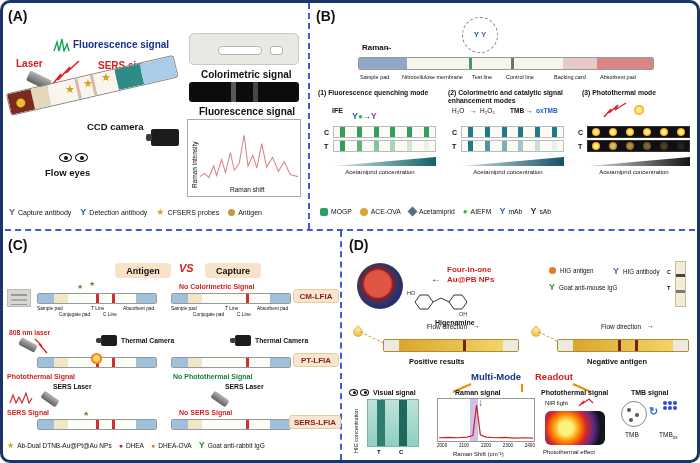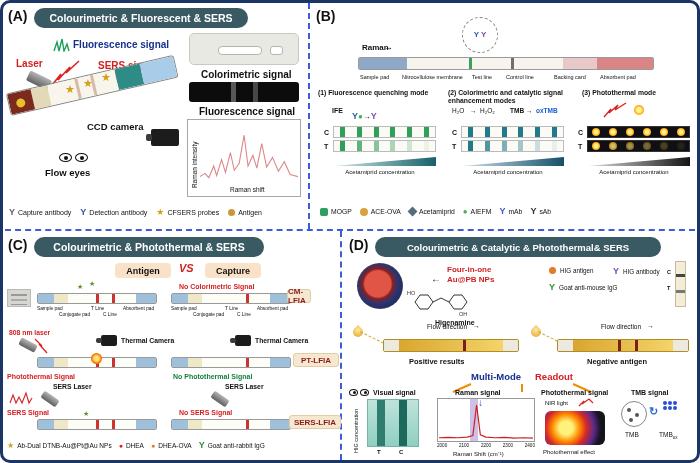--- a/index.html
+++ b/index.html
@@ -58,21 +58,20 @@
 </head>
 <body>
 
 <div class="fig">
   <div class="hr"></div>
   <div class="v1"></div>
   <div class="v2"></div>
 
   <div class="panel" style="left:0;top:0;width:305px;height:226px">
     <div class="abs tag" style="left:5px;top:5px">(A)</div>
-    <div class="banner" style="left:31px;top:5px;width:214px;height:20px">Colourimetric &amp; Fluorescent &amp; SERS</div>
 
     <svg class="abs" style="left:50px;top:34px" width="18" height="15">
         <polyline points="1,14 4,5 6,14 9,2 11,14 14,7 16,14" fill="none" stroke="#18a05a" stroke-width="1.4"></polyline>
       </svg>
     <div class="abs bold t10 navy" style="left:70px;top:36px">Fluorescence signal</div>
 
     <div class="abs bold t10 red" style="left:13px;top:55px">Laser</div>
     <div class="laserdev" style="left:24px;top:72px;width:24px;height:11px;transform:rotate(26deg)"></div>
     <svg class="abs" style="left:46px;top:56px" width="42" height="28">
         <polyline points="3,26 12,15 9,21 21,8 17,14 30,2" fill="none" stroke="#e02020" stroke-width="1.6"></polyline>
@@ -292,21 +291,20 @@
         </span>
       <span class="leg">
           <span class="yico" style="color:#333">Y</span>
           <span class="t68">sAb</span>
         </span>
     </div>
   </div>
 
   <div class="panel" style="left:0;top:228px;width:338px;height:229px">
     <div class="abs tag" style="left:5px;top:6px">(C)</div>
-    <div class="banner" style="left:31px;top:6px;width:230px;height:20px">Colourimetric &amp; Photothermal &amp; SERS</div>
 
     <div class="pill" style="left:112px;top:32px;width:56px;height:15px">Antigen</div>
     <div class="abs bold red" style="left:176px;top:31px;font-size:11px;font-style:italic">VS</div>
     <div class="pill" style="left:202px;top:32px;width:56px;height:15px">Capture</div>
 
     <div class="abs" style="left:4px;top:58px;width:24px;height:18px;background:#d7d7d2;border:1px solid #bbb">
       <i style="position:absolute;left:3px;top:4px;right:3px;height:2px;background:#999"></i>
       <i style="position:absolute;left:3px;top:9px;right:3px;height:2px;background:#aaa"></i>
       <i style="position:absolute;left:3px;top:14px;right:3px;height:1px;background:#999"></i>
     </div>
@@ -333,21 +331,21 @@
       <span class="mem">
           <i class="lineT" style="left:44px"></i>
         </span>
       <span class="abspad"></span>
     </div>
     <div class="abs t48 nw" style="left:168px;top:75px">Sample pad</div>
     <div class="abs t48 nw" style="left:222px;top:75px">T Line</div>
     <div class="abs t48 nw" style="left:254px;top:75px">Absorbent pad</div>
     <div class="abs t48 nw" style="left:190px;top:81px">Conjugate pad</div>
     <div class="abs t48 nw" style="left:234px;top:81px">C Line</div>
-    <div class="namepill" style="left:284px;top:58px;width:24px;height:14px">CM-LFIA</div>
+    <div class="namepill" style="left:290px;top:58px;width:46px;height:14px">CM-LFIA</div>
 
     <div class="abs bold t68 red nw" style="left:6px;top:98px">808 nm laser</div>
     <div class="laserdev" style="left:16px;top:110px;width:18px;height:8px;transform:rotate(28deg)"></div>
     <svg class="abs" style="left:30px;top:106px" width="22" height="18">
         <polyline points="2,2 9,9 6,7 14,16" fill="none" stroke="#e02020" stroke-width="1.3"></polyline>
       </svg>
     <div class="cam" style="left:98px;top:104px;width:16px;height:11px"></div>
     <div class="abs bold t68 nw" style="left:118px;top:106px">Thermal Camera</div>
     <div class="cstrip" style="left:34px;top:126px;width:120px">
       <span class="pad"></span>
@@ -417,21 +415,20 @@
         </span>
       <span class="leg">
           <span class="yico" style="color:#2f8f2f">Y</span>
           <span class="t65">Goat anti-rabbit IgG</span>
         </span>
     </div>
   </div>
 
   <div class="panel" style="left:340px;top:228px;width:354px;height:229px">
     <div class="abs tag" style="left:6px;top:6px">(D)</div>
-    <div class="banner" style="left:32px;top:6px;width:286px;height:20px;font-size:9.5px">Colourimetric &amp; Catalytic &amp; Photothermal&amp; SERS</div>
 
     <div class="abs" style="left:14px;top:32px;width:46px;height:46px;border-radius:50%;background:radial-gradient(circle at 45% 45%, #e05545 0 38%, #8a1f1f 44%, #2a3572 58%, #151f4e 100%);border:1.5px dashed #444"></div>
     <div class="abs bold" style="left:88px;top:42px;font-size:10px">←</div>
     <div class="abs bold t8 red nw" style="left:104px;top:34px">Four-in-one</div>
     <div class="abs bold t8 red nw" style="left:104px;top:44px">Au@PB NPs</div>
     <svg class="abs" style="left:64px;top:56px" width="64" height="30">
       <polygon points="8,15 13,8 21,8 26,15 21,22 13,22" fill="none" stroke="#333" stroke-width="1"></polygon>
       <polyline points="26,15 34,11 42,15" fill="none" stroke="#333" stroke-width="1"></polyline>
       <polygon points="42,15 47,8 55,8 60,15 55,22 47,22" fill="none" stroke="#333" stroke-width="1"></polygon>
       <text x="0" y="8" font-size="5.5" fill="#333">HO</text>

